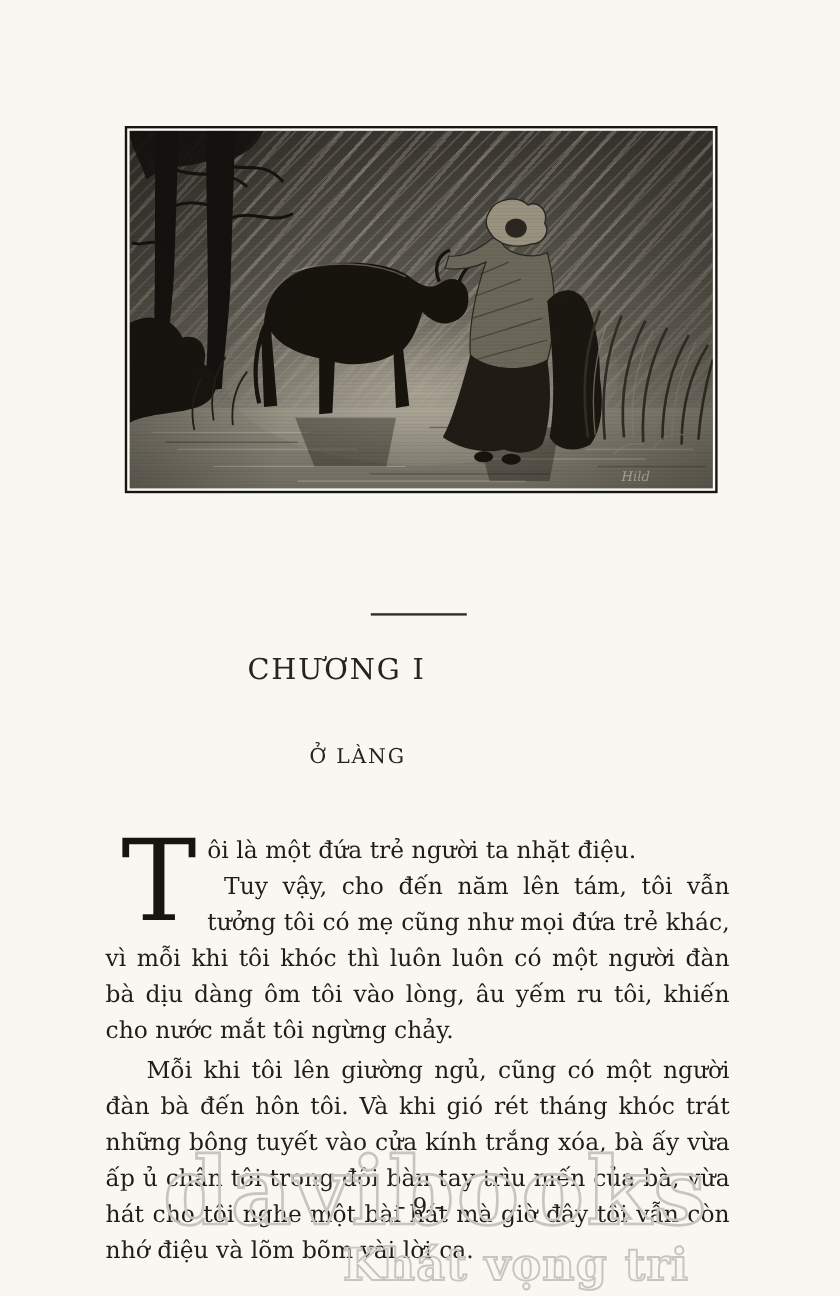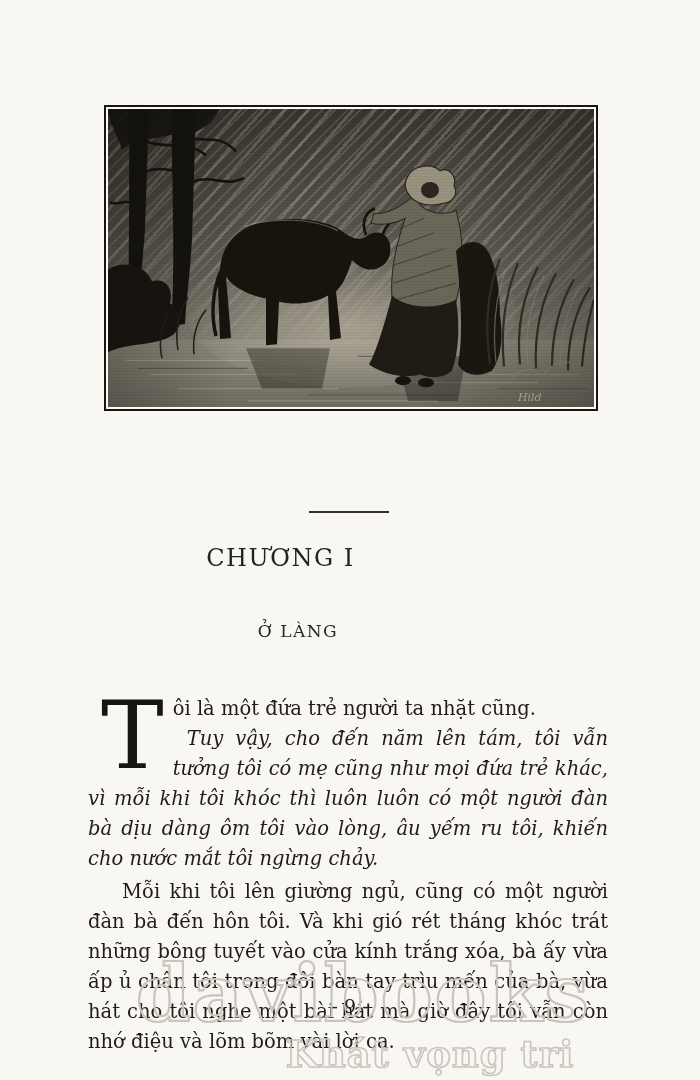--- a/index.html
+++ b/index.html
@@ -62,21 +62,21 @@
     font-size:19.5px;line-height:30px;text-align:justify;
     color:#201d19;z-index:1;
   }
   .body-text p{margin:0;}
   .dropcap{
     float:left;
     font-size:94px;line-height:78px;height:84px;
     margin:3px 9px 0 13px;
     color:#17150f;
   }
-  .p-first-indent{text-indent:14px;font-style:italic;}
+  .p-first-indent{text-indent:14px;}
   .p-indent{text-indent:34px;margin-top:3px !important;}
   
   .wm-brand{
     position:absolute;left:136px;top:948px;width:440px;
     text-align:left;z-index:2;
     font-family:"DejaVu Serif","Liberation Serif",serif;
     font-weight:bold;font-size:78px;letter-spacing:2px;
     color:transparent;-webkit-text-stroke:2.2px #c7c5be;
     pointer-events:none;
   }
@@ -218,21 +218,21 @@
       <div class="engraving-tone"></div>
     </div>
   </div>
 
   <div class="heading-rule"></div>
   <div class="chapter-title">CHƯƠNG I</div>
   <div class="section-title">Ở LÀNG</div>
 
   <div class="body-text">
     <span class="dropcap">T</span>
-    <p>ôi là một đứa trẻ người ta nhặt cũng.</p>
+    <p>ôi là một đứa trẻ người ta nhặt điệu.</p>
     <p class="p-first-indent">Tuy vậy, cho đến năm lên tám, tôi vẫn tưởng tôi có mẹ cũng như mọi đứa trẻ khác, vì mỗi khi tôi khóc thì luôn luôn có một người đàn bà dịu dàng ôm tôi vào lòng, âu yếm ru tôi, khiến cho nước mắt tôi ngừng chảy.</p>
     <p class="p-indent">Mỗi khi tôi lên giường ngủ, cũng có một người đàn bà đến hôn tôi. Và khi gió rét tháng khóc trát những bông tuyết vào cửa kính trắng xóa, bà ấy vừa ấp ủ chân tôi trong đôi bàn tay trìu mến của bà, vừa hát cho tôi nghe một bài hát mà giờ đây tôi vẫn còn nhớ điệu và lõm bõm vài lời ca.</p>
   </div>
 
   <div class="wm-brand">davibooks</div>
   <div class="wm-tagline">Khát vọng tri thức</div>
 
   <div class="page-number">- 9 -</div>
 
 </div>

